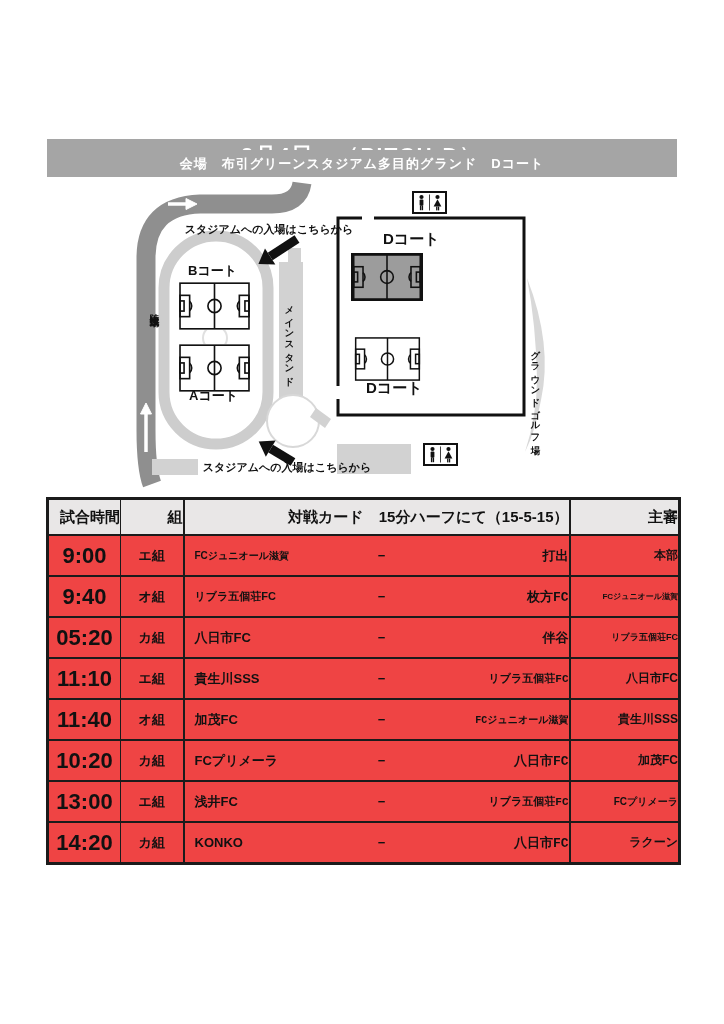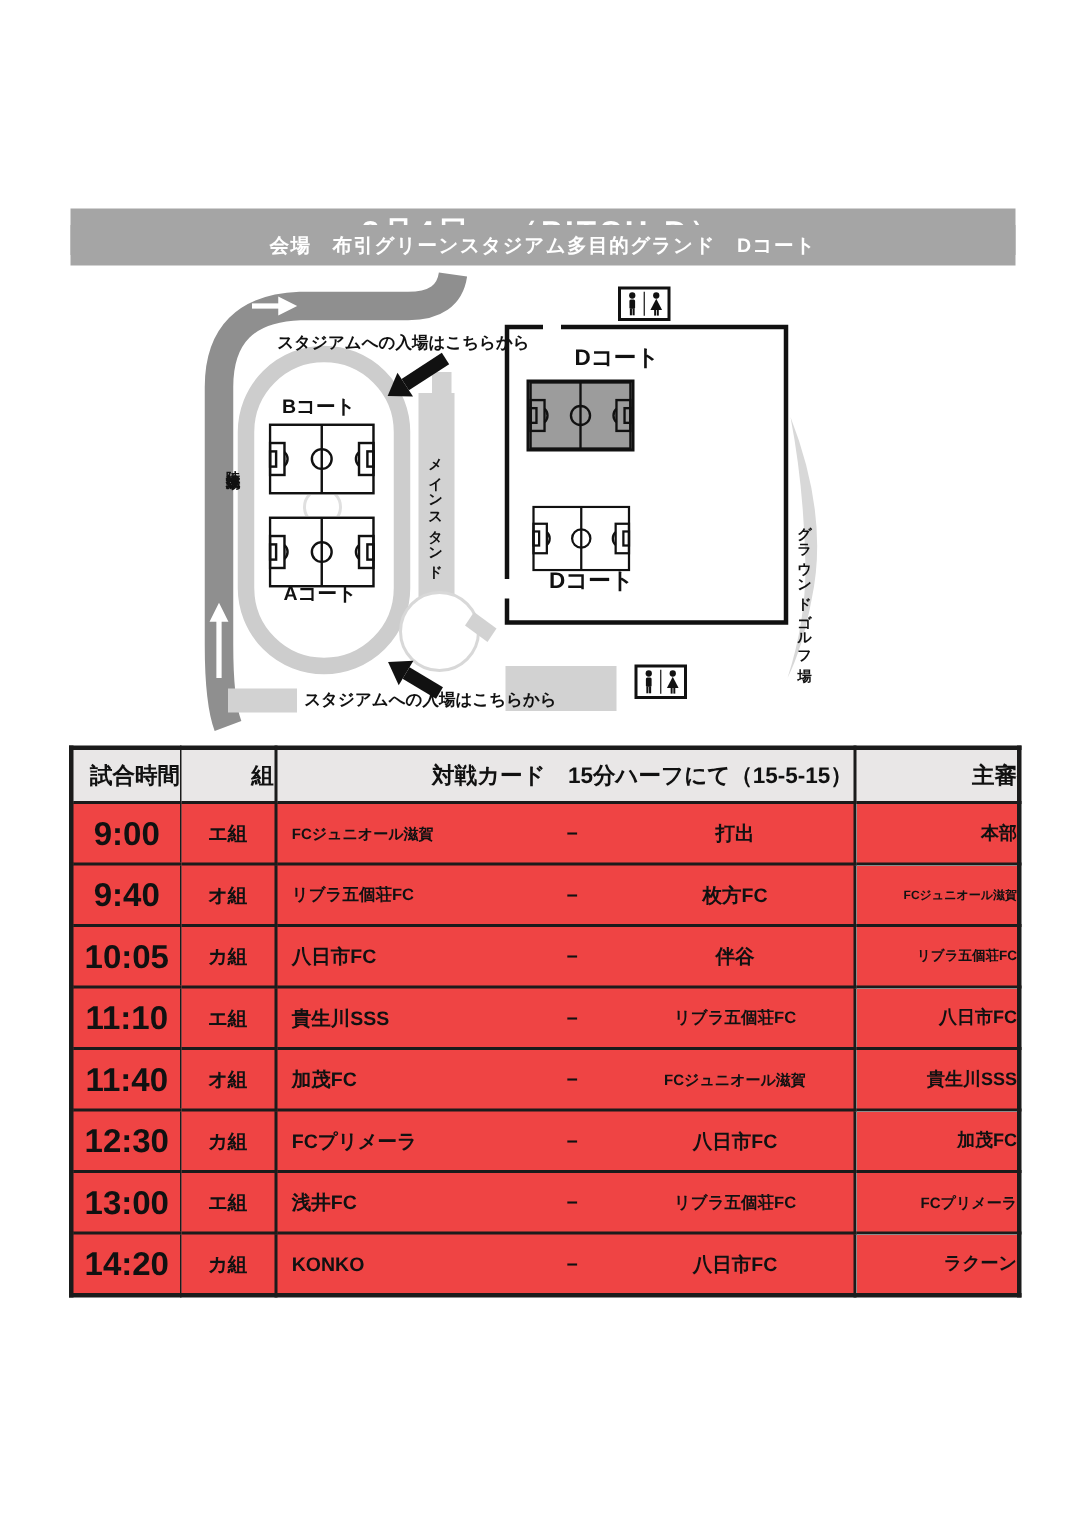--- a/index.html
+++ b/index.html
@@ -31,21 +31,21 @@
     border-collapse:collapse;table-layout:fixed;border:3px solid #1b1b1b;}
   .sched th,.sched td{border:2px solid #1b1b1b;padding:0;font-weight:bold;}
   .sched th{background:var(--header-gray,#e9e7e7);font-size:15px;height:34px;text-align:right;}
   .sched td{height:39px;background:#ef4444;}
   .hl td{background:var(--highlight-pink,#fbe9f0);}
   .c-time{font-size:22px;text-align:center;border-right-width:1px !important;}
   .c-group{font-size:13px;text-align:center;border-left-width:1px !important;}
   .c-match .wrap{display:flex;align-items:center;width:100%;}
   .home{flex:1;text-align:left;padding-left:10px;font-size:13px;white-space:nowrap;}
   .vs{width:60px;text-align:center;font-size:13px;}
-  .away{flex:1;text-align:center;font-size:13px;white-space:nowrap;}
+  .away{flex:1;text-align:right;font-size:13px;white-space:nowrap;font-family:Liberation Mono, monospace;}
   .c-ref{font-size:12px;text-align:right;white-space:nowrap;overflow:hidden;}
   .f11{font-size:11px !important}.f10{font-size:10px !important}
   .f9{font-size:9px !important}.f8{font-size:8px !important}
 </style>
 </head>
 <body>
 
 <div class="bar" id="bar-date">
   <span>3月4日　（PITCH-D）</span>
 </div>
@@ -183,21 +183,21 @@
       <td class="c-match">
           <div class="wrap">
         <span class="home f11">リブラ五個荘FC</span>
         <span class="vs">−</span>
         <span class="away">枚方FC</span>
           </div>
         </td>
       <td class="c-ref f8">FCジュニオール滋賀</td>
     </tr>
     <tr>
-      <td class="c-time">10:05</td>
+      <td class="c-time">05:20</td>
       <td class="c-group">カ組</td>
       <td class="c-match">
           <div class="wrap">
         <span class="home">八日市FC</span>
         <span class="vs">−</span>
         <span class="away">伴谷</span>
           </div>
         </td>
       <td class="c-ref f9">リブラ五個荘FC</td>
     </tr>
@@ -219,21 +219,21 @@
       <td class="c-match">
           <div class="wrap">
         <span class="home">加茂FC</span>
         <span class="vs">−</span>
         <span class="away f10">FCジュニオール滋賀</span>
           </div>
         </td>
       <td class="c-ref">貴生川SSS</td>
     </tr>
     <tr>
-      <td class="c-time">12:30</td>
+      <td class="c-time">10:20</td>
       <td class="c-group">カ組</td>
       <td class="c-match">
           <div class="wrap">
         <span class="home">FCプリメーラ</span>
         <span class="vs">−</span>
         <span class="away">八日市FC</span>
           </div>
         </td>
       <td class="c-ref">加茂FC</td>
     </tr>

